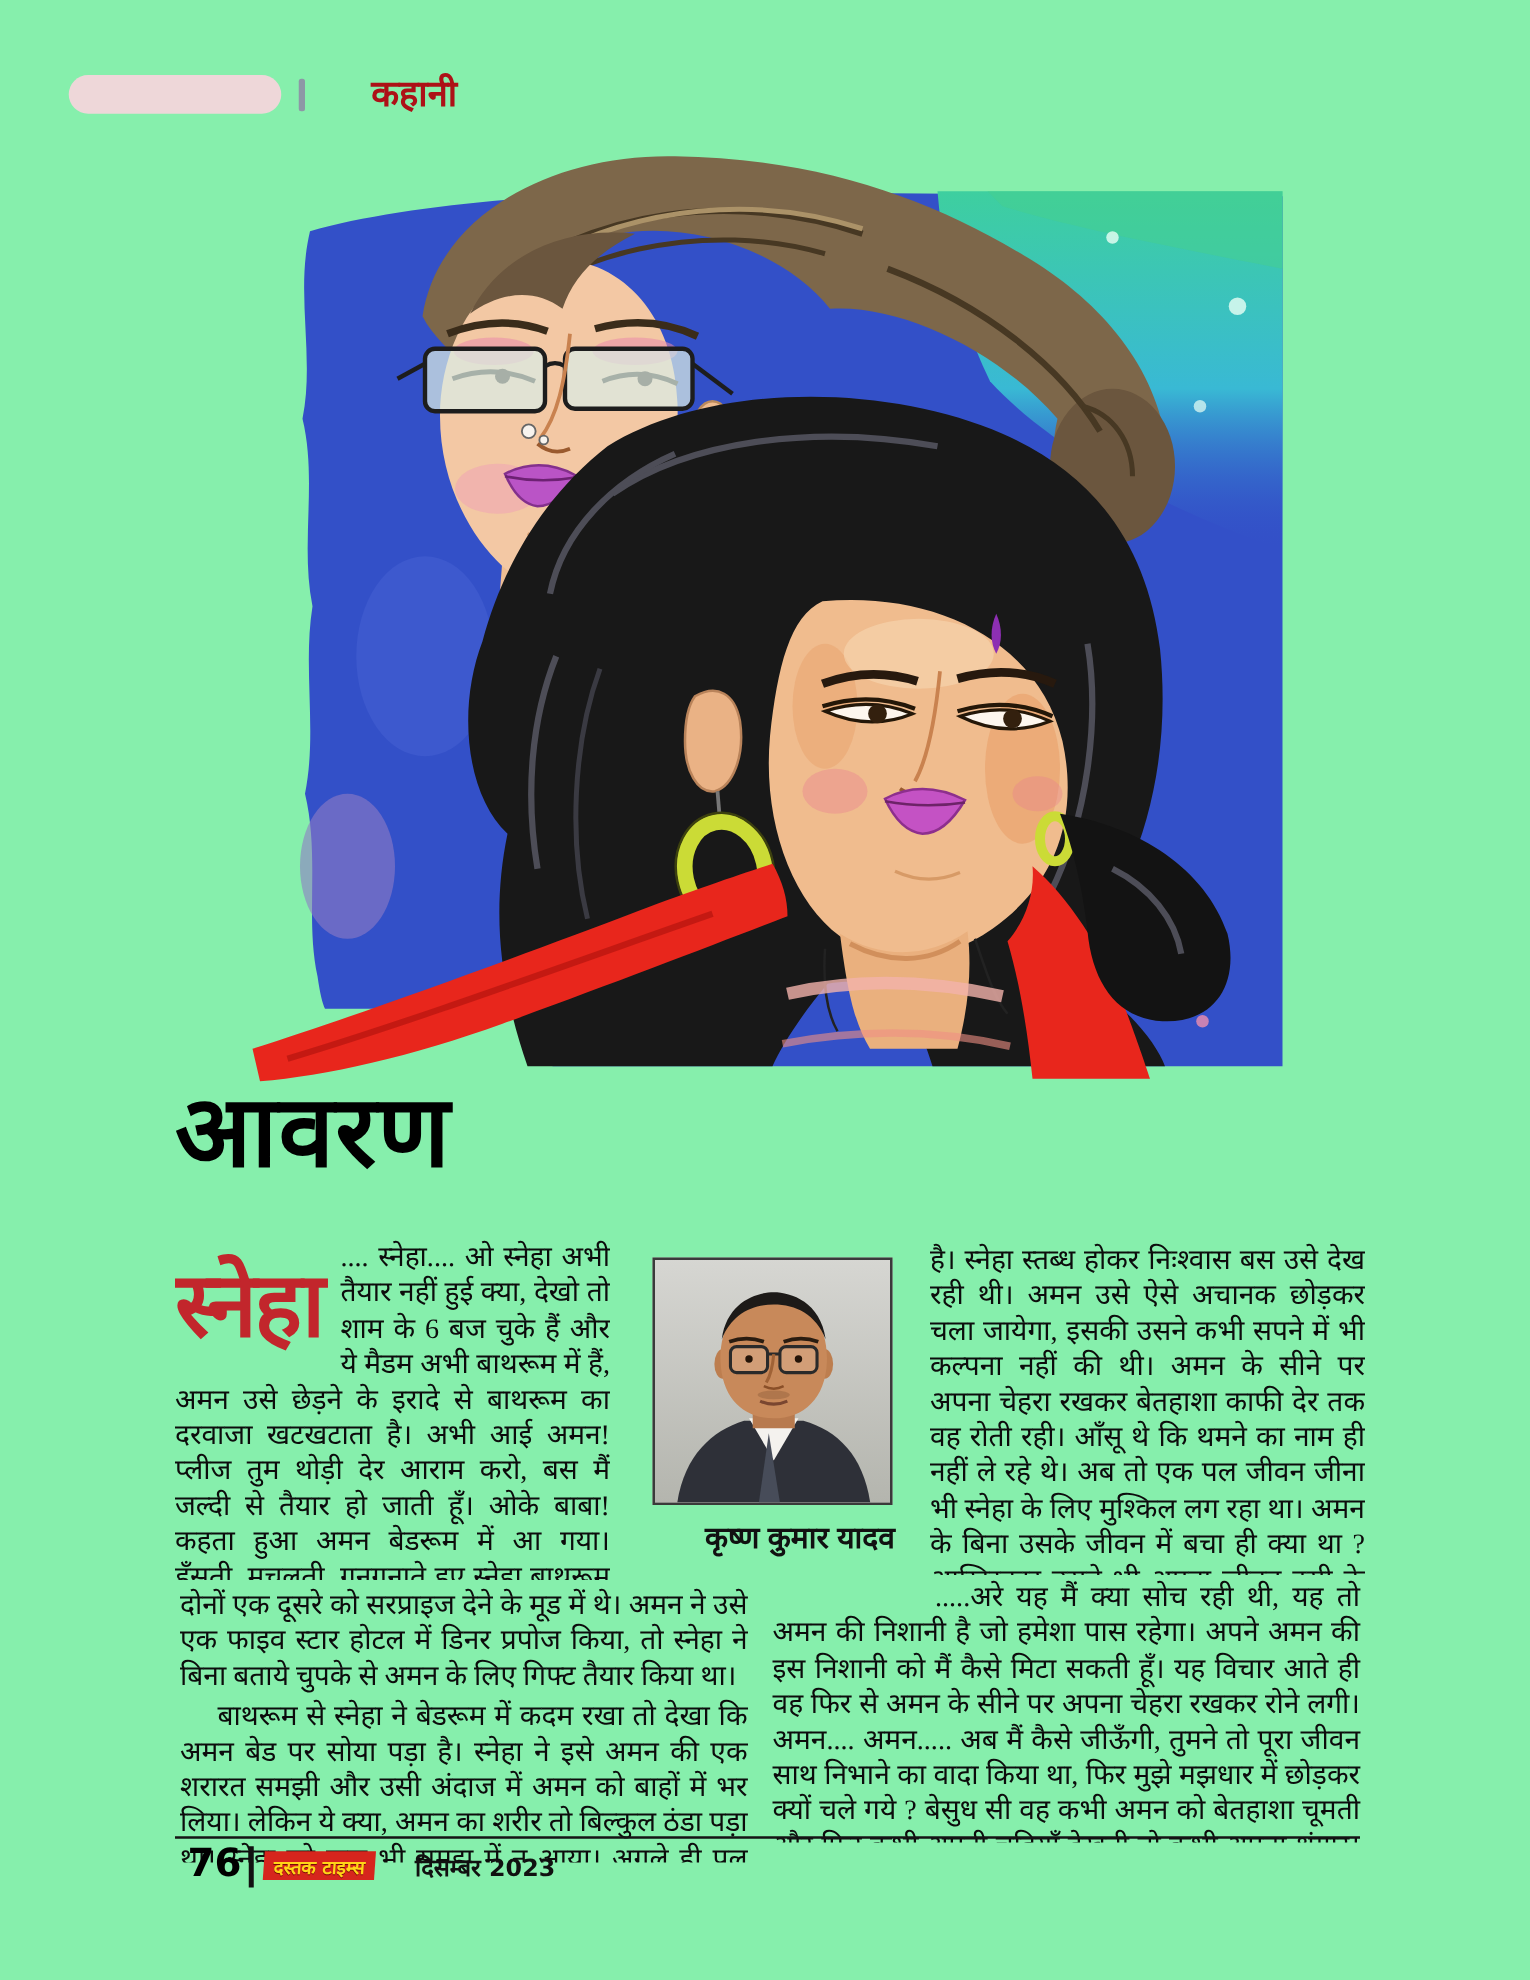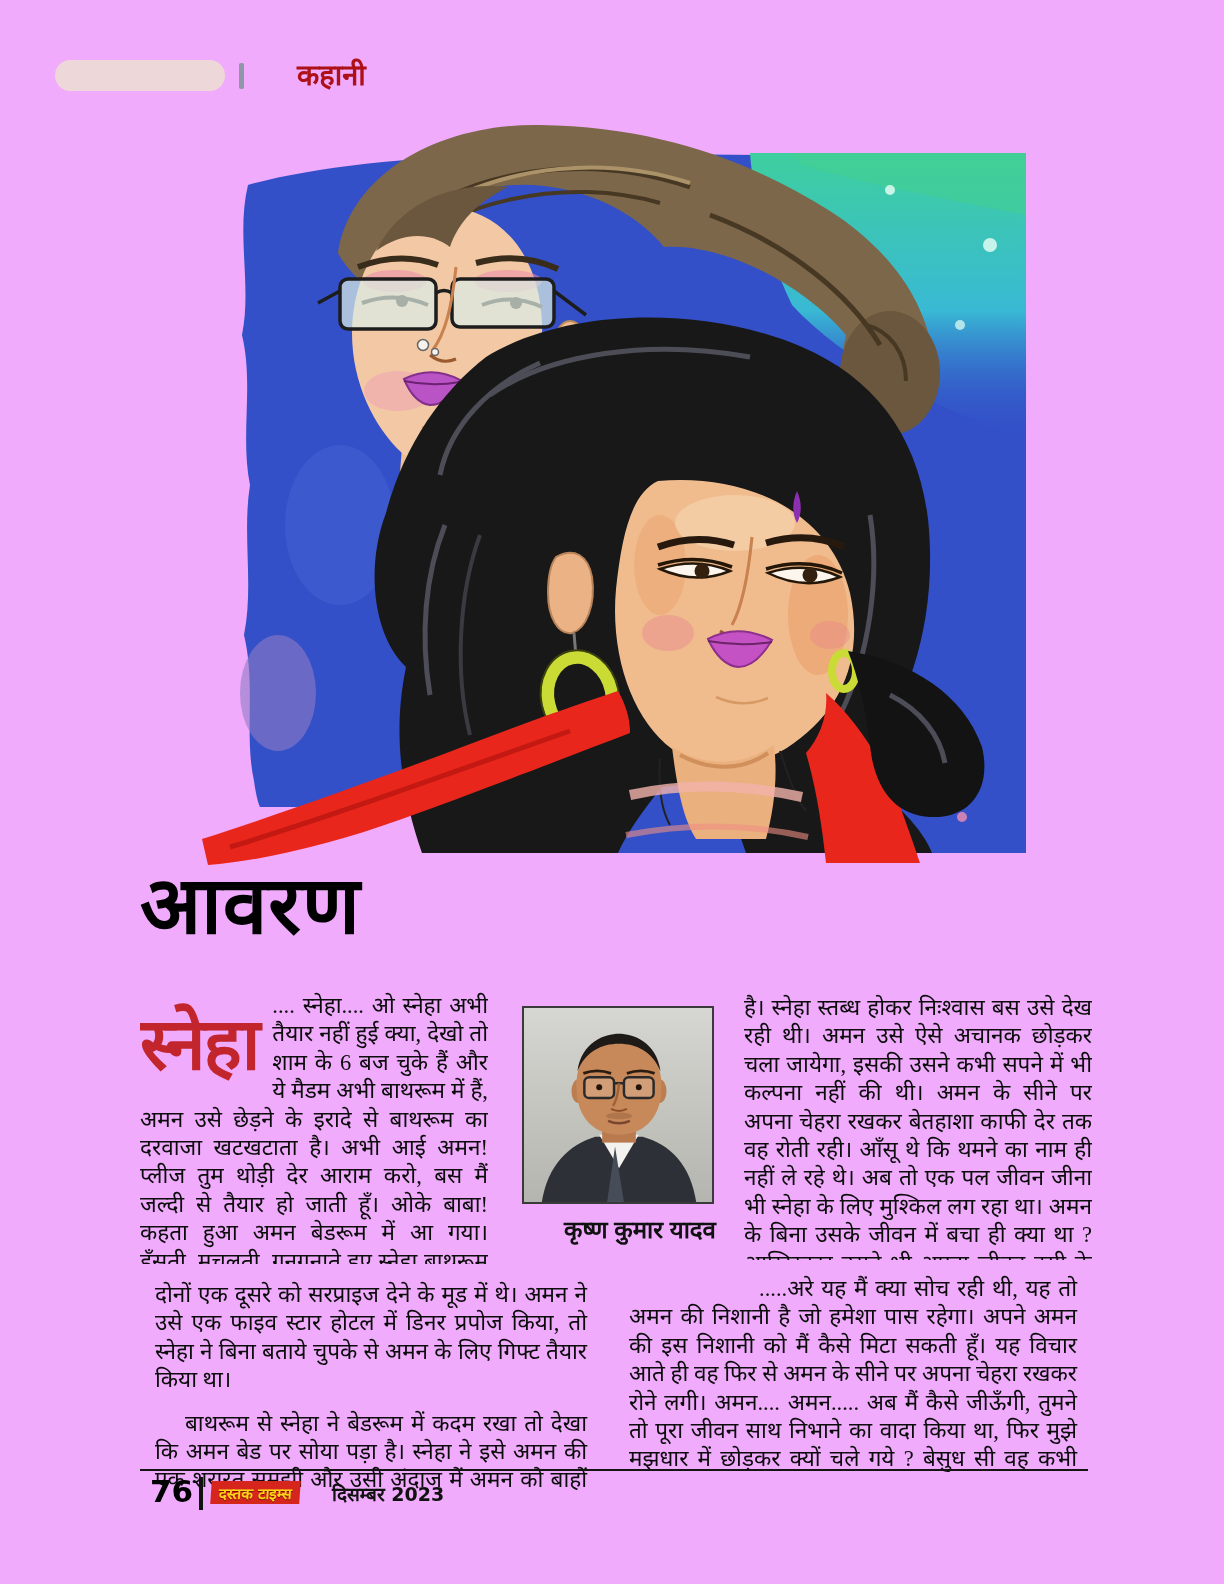--- a/index.html
+++ b/index.html
@@ -1,36 +1,36 @@
 <!DOCTYPE html>
 <html><head>
 <meta charset="utf-8">
 <style>
   html,body{margin:0;padding:0;background:#fff;}
-  .page{position:relative;width:1224px;height:1584px;background:#f0abfc;overflow:hidden;
+  .page{position:relative;width:1224px;height:1584px;background:#86efac;overflow:hidden;
         font-family:"Liberation Serif","DejaVu Serif",serif;color:#111;}
   .abs{position:absolute;}
   
   .pill{left:55px;top:60px;width:170px;height:31px;border-radius:16px;background:#eed7d9;}
   .hsep{left:239px;top:63px;width:5px;height:26px;background:#8d97a6;border-radius:2px;}
   .cat{left:297px;top:54px;font-family:"DejaVu Sans","Liberation Sans",sans-serif;
        font-weight:700;font-size:29px;color:#ad1117;}
   
   .art{left:190px;top:95px;width:840px;height:772px;}
   
   .title{left:140px;top:862px;width:950px;text-align:left;
          font-family:"DejaVu Sans","Liberation Sans",sans-serif;
          font-weight:800;font-size:80px;line-height:1.1;color:#000;letter-spacing:1px;}
   
   .btxt{font-size:22.5px;line-height:28.4px;text-align:justify;color:#0c0c0c;overflow:hidden;}
   .c1a{left:140px;top:992px;width:348px;height:272px;}
   .c2a{left:744px;top:994px;width:348px;height:266px;}
   .c1b{left:140px;top:1266px;width:462px;height:224px;}
   .c2b{left:614px;top:1260px;width:478px;height:214px;}
-  .c1b p,.c2b p{margin:15px;}
+  .c1b p,.c2b p{margin:4px;}
   .c1b .p2{text-indent:30px;}
   .c2b p{text-indent:130px;}
   .dropword{float:left;font-family:"DejaVu Sans","Liberation Sans",sans-serif;
             font-weight:800;font-size:72px;line-height:100px;height:110px;
             color:#c2262c;margin:2px 14px 0 0;letter-spacing:-2px;}
   
   .photo{left:522px;top:1006px;width:192px;height:198px;border:2px solid #3a3a3a;
          box-sizing:border-box;background:#c9c9c4;}
   .caption{left:520px;top:1212px;width:240px;text-align:center;
            font-family:Liberation Sans, sans-serif;

